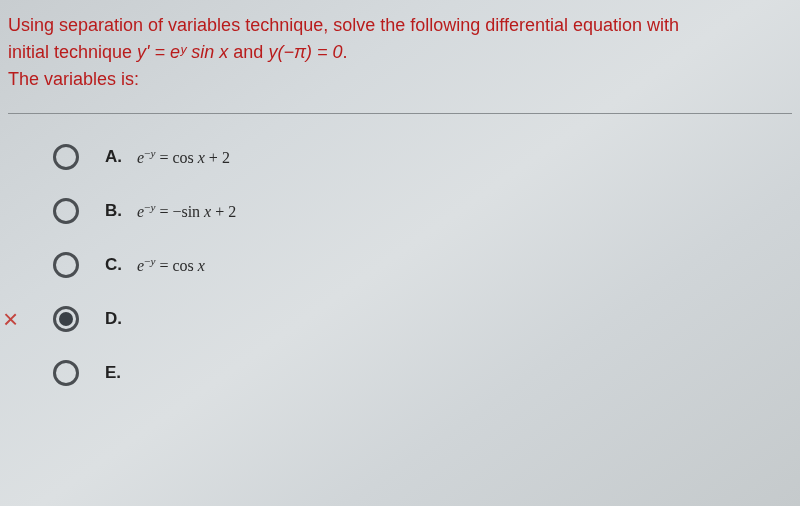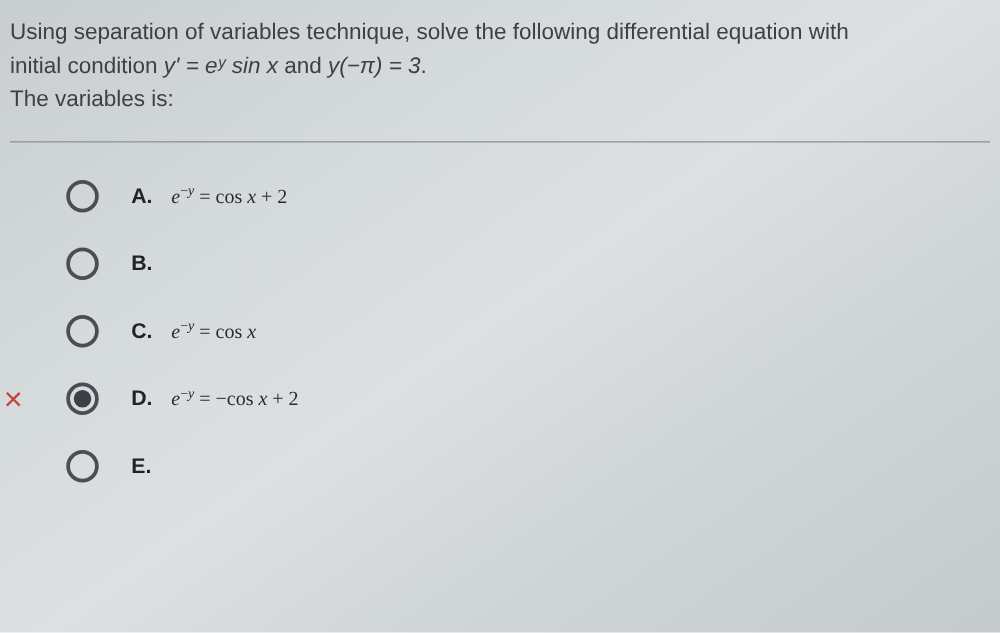--- a/index.html
+++ b/index.html
@@ -13,21 +13,21 @@
       background: linear-gradient(145deg, #c8cdd0 0%, #d5dadd 30%, #dce0e2 50%, #d0d5d8 70%, #c5cacc 100%);
       font-family: Arial, Helvetica, sans-serif;
       color: #1a1a1a;
       padding: 12px 8px;
       position: relative;
       overflow: hidden;
     }
     .question-text {
       font-size: 18px;
       line-height: 1.5;
-      color: #404040;
+      color: #b91c1c;
       margin-bottom: 8px;
     }
     .question-line {
       display: block;
     }
     .math-inline {
       font-style: italic;
       font-family: Liberation Sans, sans-serif;
     }
     .divider {
@@ -93,51 +93,51 @@
     .var {
       font-style: italic;
     }
   </style>
 </head>
 <body>
 
 <div class="question-text">
   <span class="question-line">Using separation of variables technique, solve the following differential equation with</span>
   <span class="question-line">
-    <span>initial condition </span><span class="math-inline">y' = eʸ sin x</span><span> and </span><span class="math-inline">y(−π) = 3</span><span>.</span>
+    <span>initial technique </span><span class="math-inline">y' = eʸ sin x</span><span> and </span><span class="math-inline">y(−π) = 0</span><span>.</span>
   </span>
   <span class="question-line">The variables is:</span>
 </div>
 
 <hr class="divider">
 
 <div class="options">
 
   <div class="option-row">
     <div class="radio"></div>
     <span class="option-label">A.</span>
     <span class="option-math"><span class="var">e</span><sup>−<span class="var">y</span></sup> = cos <span class="var">x</span> + 2</span>
   </div>
 
   <div class="option-row">
     <div class="radio"></div>
     <span class="option-label">B.</span>
+    <span class="option-math"><span class="var">e</span><sup>−<span class="var">y</span></sup> = −sin <span class="var">x</span> + 2</span>
   </div>
 
   <div class="option-row">
     <div class="radio"></div>
     <span class="option-label">C.</span>
     <span class="option-math"><span class="var">e</span><sup>−<span class="var">y</span></sup> = cos <span class="var">x</span></span>
   </div>
 
   <div class="option-row">
     <span class="marker-x">×</span>
     <div class="radio selected"></div>
     <span class="option-label">D.</span>
-    <span class="option-math"><span class="var">e</span><sup>−<span class="var">y</span></sup> = −cos <span class="var">x</span> + 2</span>
   </div>
 
   <div class="option-row">
     <div class="radio"></div>
     <span class="option-label">E.</span>
   </div>
 
 </div>
 
 </body></html>

